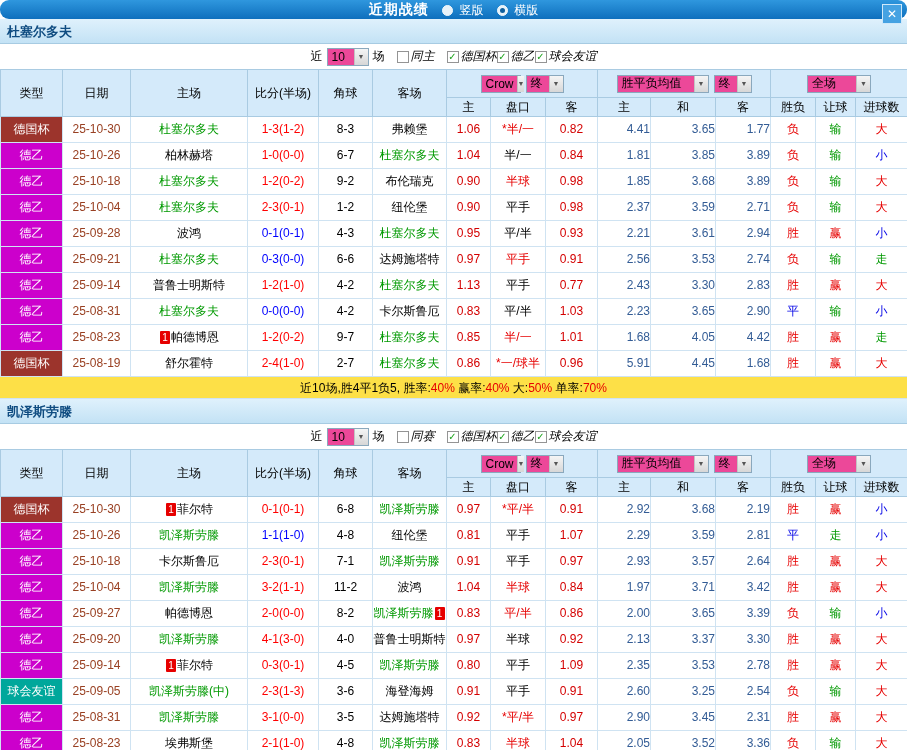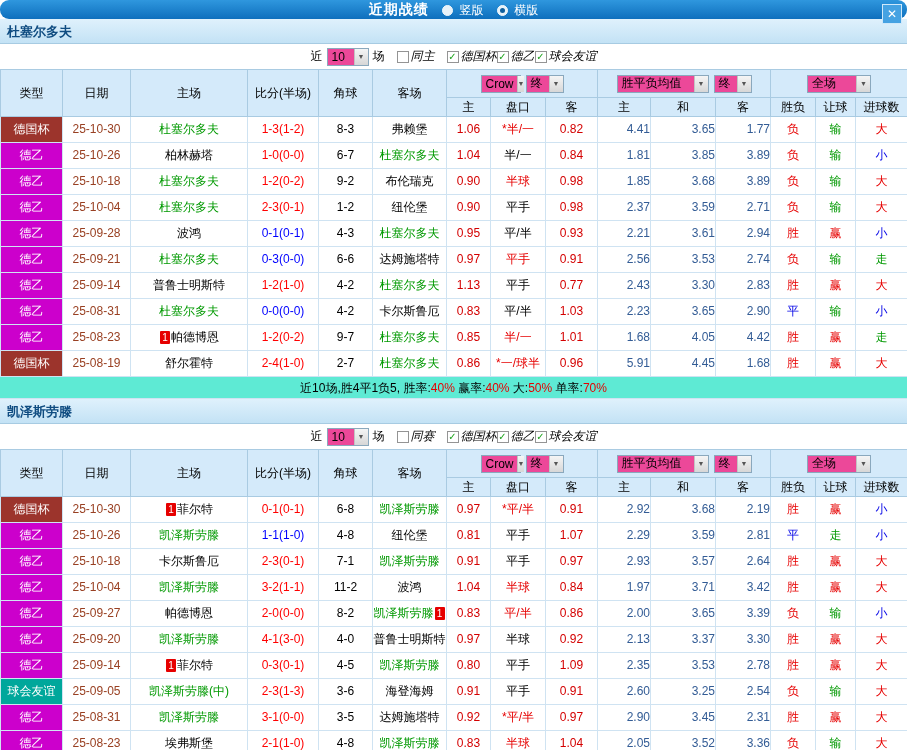--- a/index.html
+++ b/index.html
@@ -56,21 +56,21 @@
   .team-feat{color:#009900;}
   .score-red{color:#ff0000;}
   .score-blue{color:#0000ff;}
   .odds-cell{color:#d40000;}
   .avg-cell{color:#335c95;text-align:right;}
   .flag-red{color:#e60000;border-radius:10px;}
   .flag-blue{color:#0000e6;}
   .flag-green{color:#009900;}
   .card{display:inline-block;width:10px;height:13px;line-height:13px;font-size:10px;background:#e60000;
         color:#fff;vertical-align:middle;margin:0 1px;border-radius:1px;}
-  .summary{height:22px;line-height:22px;text-align:center;font-size:12px;background:#5eead4;
+  .summary{height:22px;line-height:22px;text-align:center;font-size:12px;background:#fde047;
            border-bottom:1px solid #cfe3f2;}
 </style>
 </head>
 <body>
 
 <div class="window">
 
   <div class="titlebar">
     <div class="titlebar-center">
       <span class="title">近期战绩</span>

